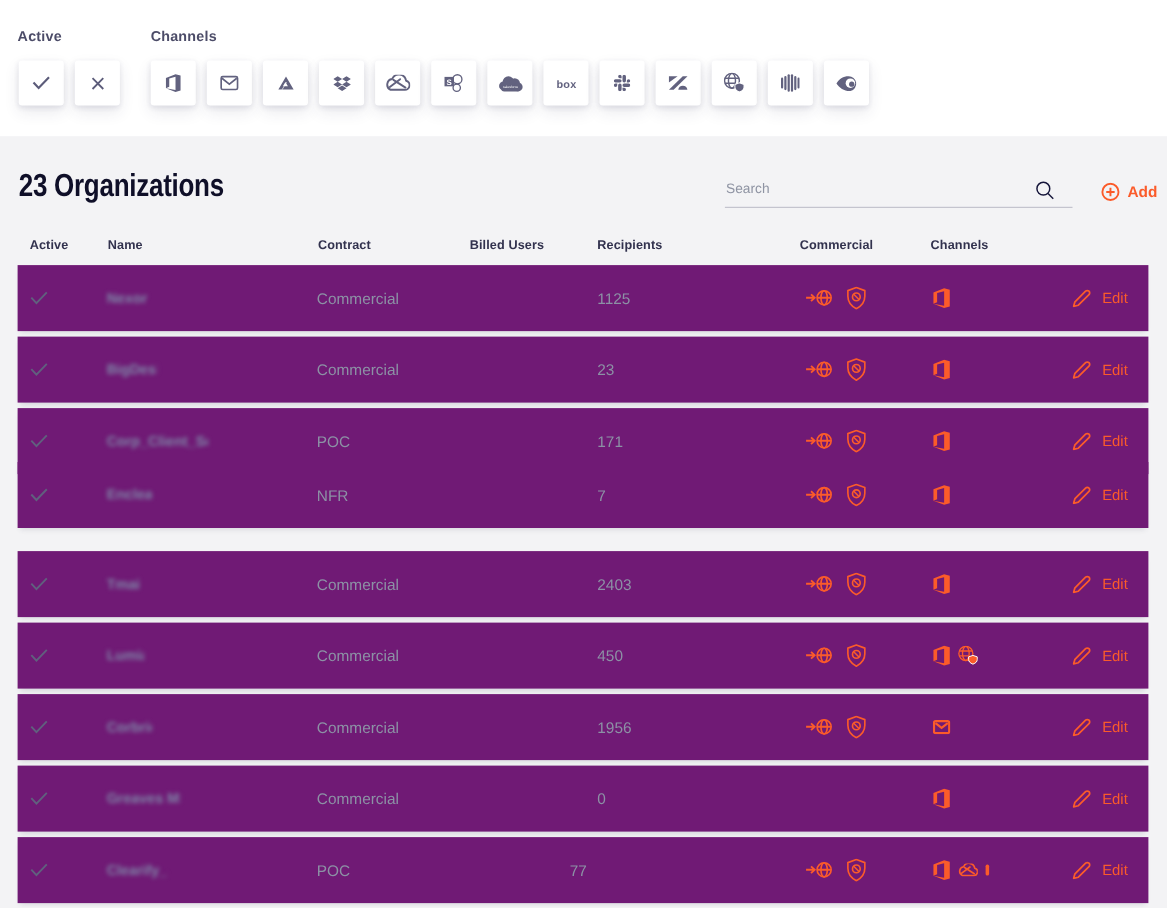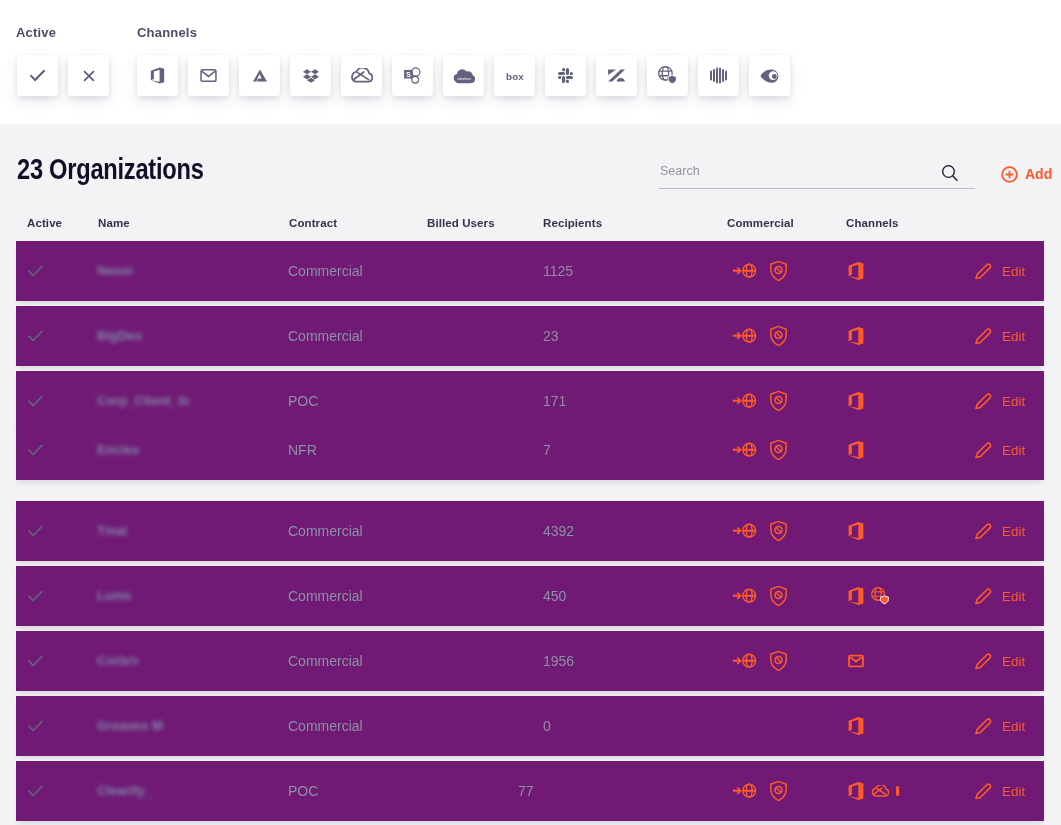--- a/index.html
+++ b/index.html
@@ -340,21 +340,21 @@
     </div>
   </div>
 <div class="row" style="top:501px">
     <div class="chk">
       <svg width="17" height="13" viewBox="0 0 15 12">
         <path fill="none" stroke="#60607e" stroke-width="1.6" d="M1 5.6 L5.3 10.2 L14 1.2"></path>
       </svg>
     </div>
     <div class="blurname" style="width:30px">Tmail</div>
     <div class="cell gray" style="left:272px">Commercial</div>
-    <div class="cell gray" style="left:527px">4392</div>
+    <div class="cell gray" style="left:527px">2403</div>
     <div class="cell" style="left:716px">
       <svg width="25" height="17" viewBox="0 0 25 17">
         <g fill="none" stroke="#fb5b2a" stroke-width="1.5">
           <circle cx="17.2" cy="8.2" r="6.4"></circle>
           <ellipse cx="17.2" cy="8.2" rx="2.9" ry="6.4"></ellipse>
           <path d="M0.8 8.2 H8.2" stroke-width="1.9"></path>
           <path d="M10.9 8.2 H23.4" stroke-width="1.9"></path>
           <path d="M5.3 5.1 L8.6 8.2 L5.3 11.3" stroke-width="1.7"></path>
         </g>
       </svg>

